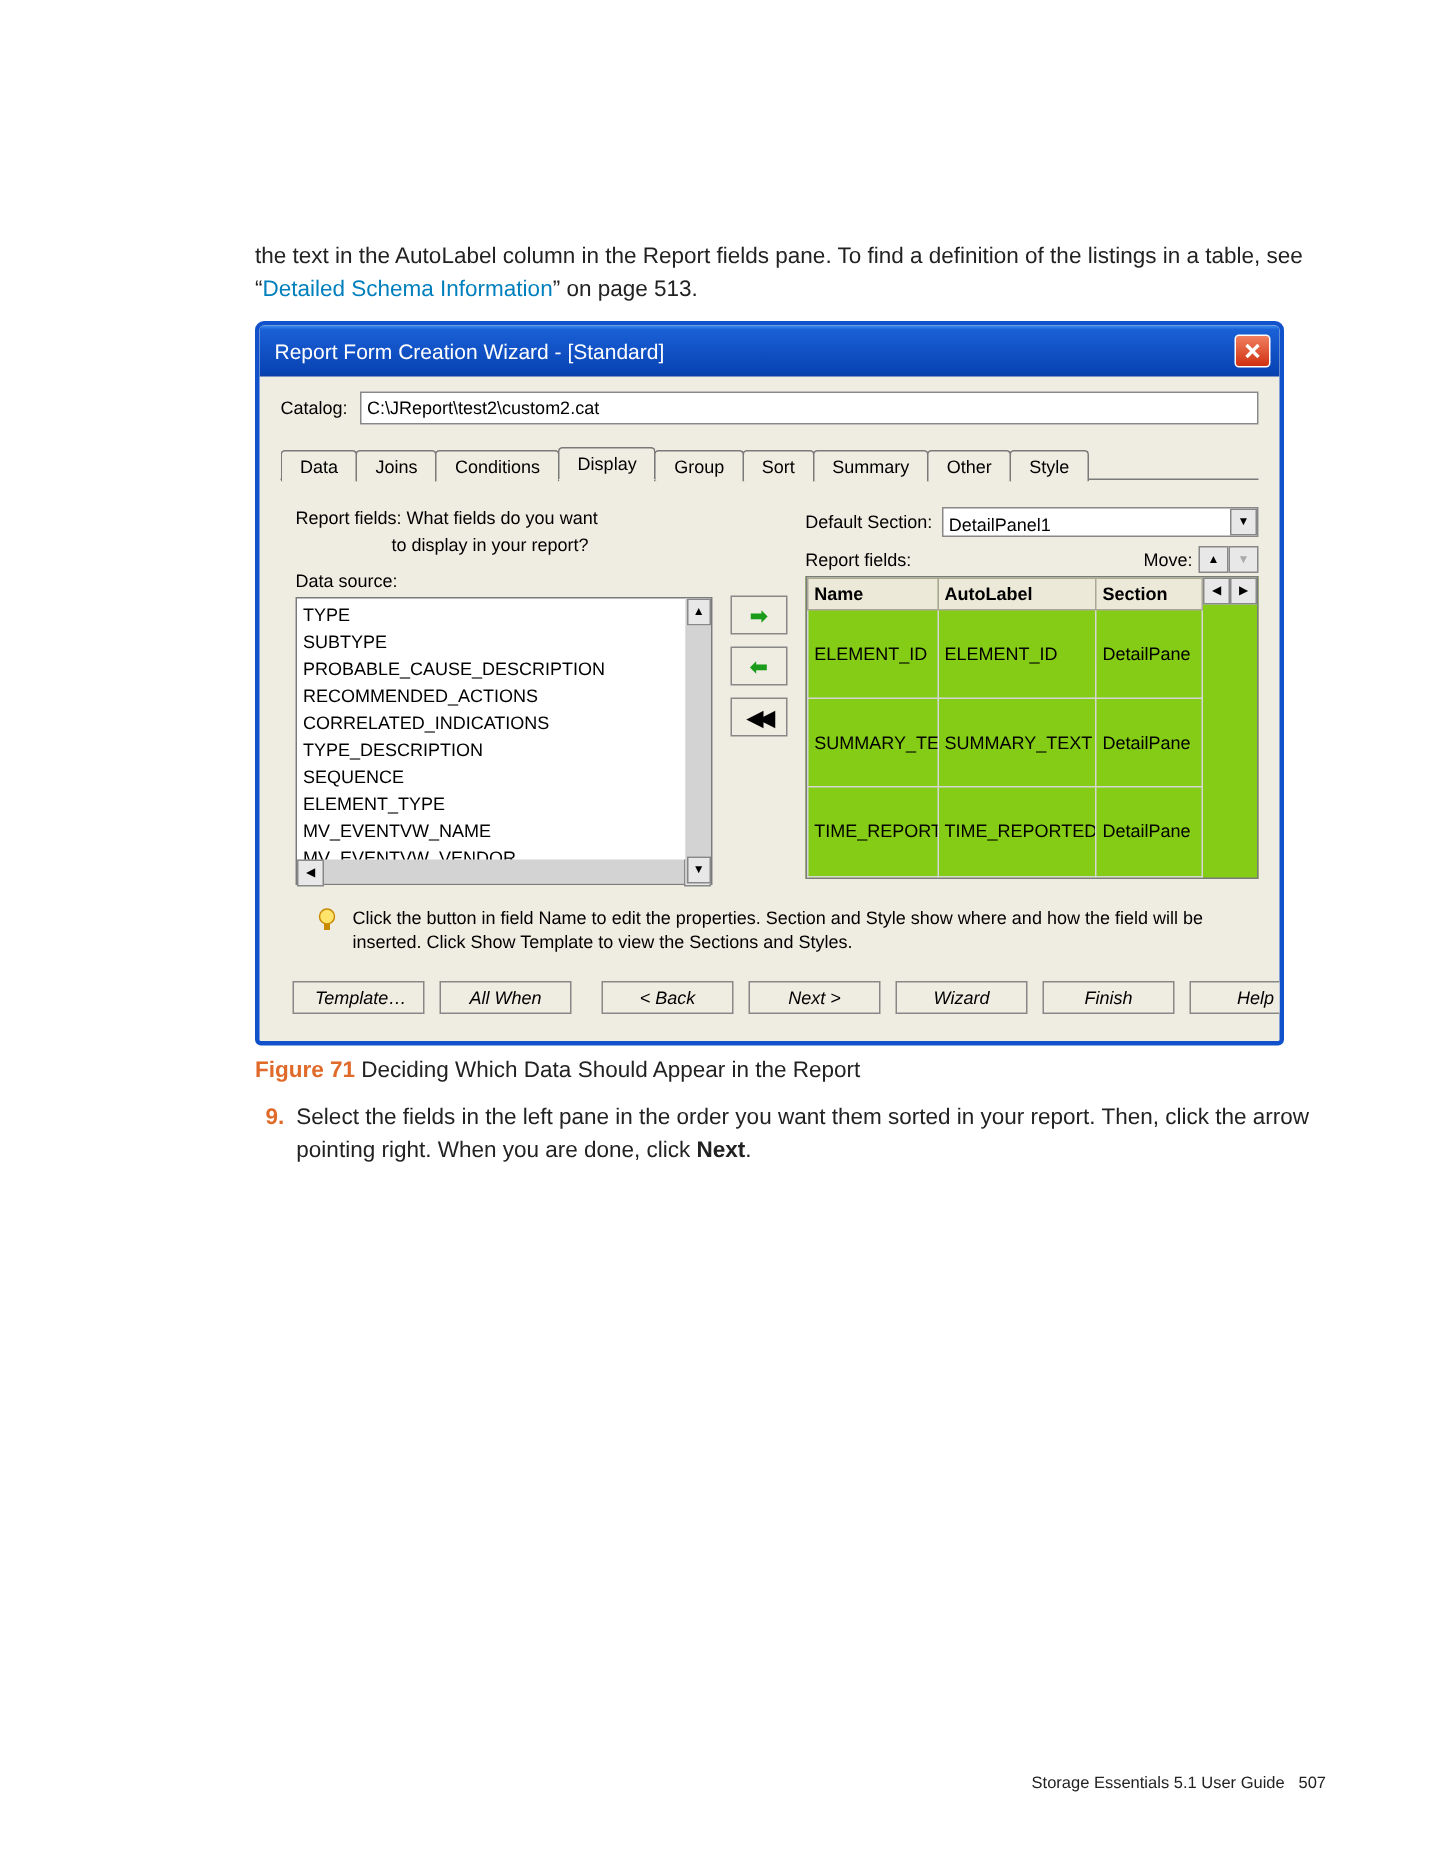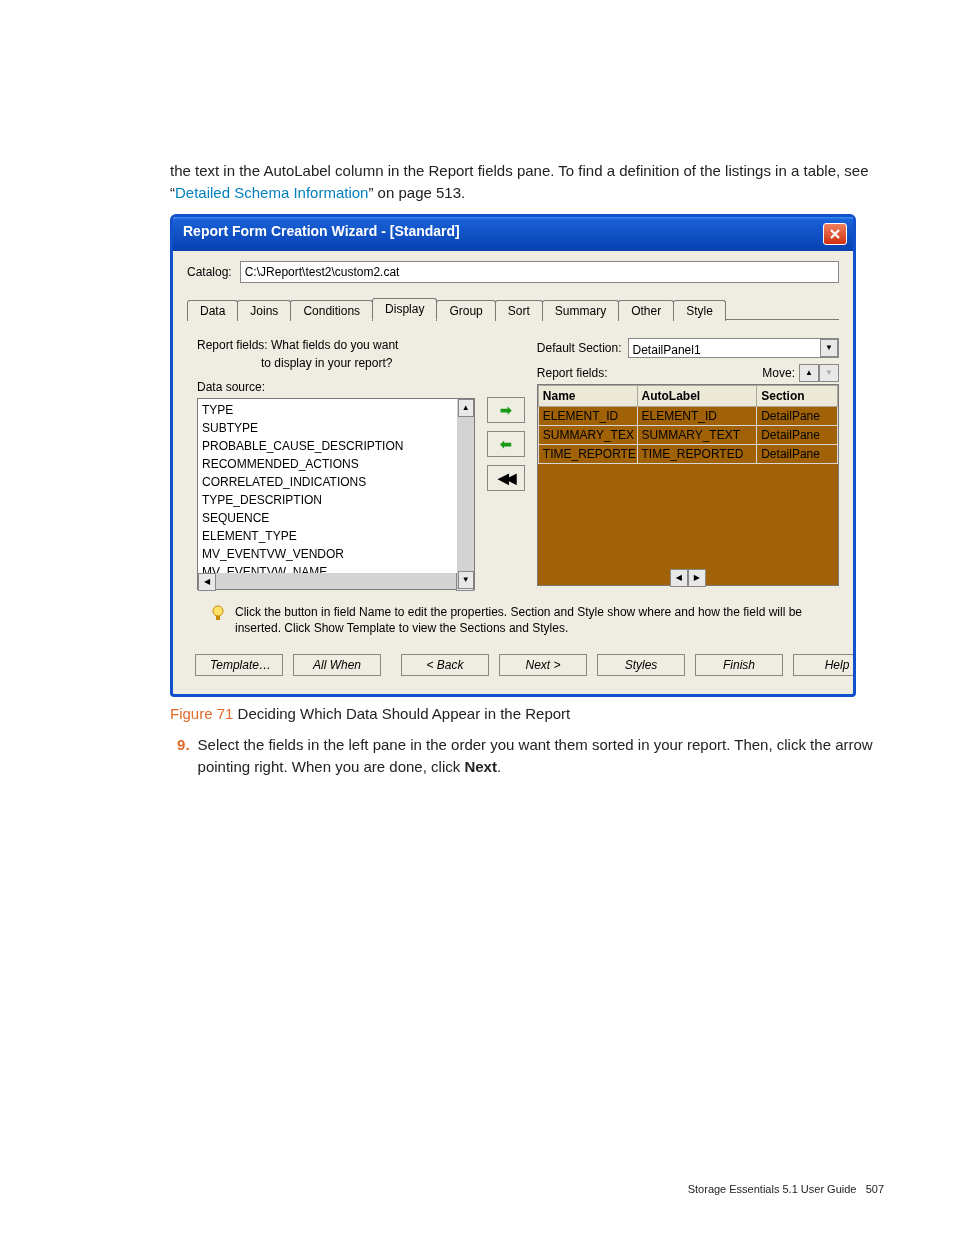--- a/index.html
+++ b/index.html
@@ -36,23 +36,24 @@
     background: var(--xp-cream);
     width: 680px;
     overflow: hidden;
     font-family: Tahoma, Arial, sans-serif;
     font-size: 12px;
     color: #000;
   }
   .titlebar {
     background: linear-gradient(to bottom, #3a8df0 0%, #1a60d6 8%, #0843b4 92%, #0a3ea8 100%);
     color: #fff;
-    font-weight: bold;
+    font-weight: normal;
     padding: 6px 6px 6px 10px;
     display: flex;
+    align-items: center;
     font-size: 14px;
     font-family: "Trebuchet MS", Tahoma, sans-serif;
   }
   .titlebar-title { flex: 1; }
   .close-btn {
     width: 22px; height: 20px;
     background: linear-gradient(#f08060, #d03010);
     border: 1px solid #fff;
     border-radius: 3px;
     display:flex; align-items:center; justify-content:center;
@@ -147,21 +148,21 @@
 
   .rf-row { display:flex; align-items:center; margin-bottom:2px; }
   .move-btns { display:flex; gap:0; }
   .move-btn {
     width:18px; height:16px; border:1px solid #888; background:#e8e8e8;
     display:flex; align-items:center; justify-content:center; font-size:8px;
   }
   .move-btn.disabled { color:#aaa; }
 
   
-  .tbl-wrap { border:1px solid #7a7a7a; background:#a16207; height:200px; display:flex; flex-direction:column; margin-top:2px;align-items:center;}
+  .tbl-wrap { border:1px solid #7a7a7a; background:#84cc16; height:200px; display:flex; flex-direction:row; margin-top:2px;}
   .tbl { border-collapse:collapse; width:100%; table-layout:fixed; }
   .tbl th {
     background:#ece9d8; border:1px solid #aca899; font-weight:bold; text-align:left;
     padding:2px 4px; font-size:12px; height:16px;
   }
   .tbl td {
     border:1px solid #d6d6d6; padding:1px 4px; font-size:12px; height:16px;
     white-space:nowrap; overflow:hidden;
   }
   .tbl td.sel { background: var(--sel-blue); color:#fff; }
@@ -183,21 +184,21 @@
   .hint-text { line-height:1.35; }
 
   .button-row { display:flex; gap:10px; margin-top:18px; padding: 0 6px 4px 8px;}
   .btn {
     padding:3px 14px; border:1px solid #888; background:#efece1;
     min-width:58px; text-align:center;font-style:italic;
   }
   .flex-spacer { flex:1; }
 
   .figcap { margin-top:8px; }
-  .figcap .orange { color: var(--hp-orange); font-weight:normal; }
+  .figcap .orange { color: var(--hp-orange); font-weight:bold; }
 
   .step-row { display:flex; margin-top:12px; line-height:1.45; }
   .step-num { color: var(--hp-orange); font-weight:bold; width:28px; text-align:right; margin-right:8px; }
   .step-text b { font-weight:bold; }
 
   .footer {
     position:absolute; bottom:40px; right:70px;
     font-size:11px;
   }
 </style>
@@ -250,22 +251,22 @@
           <div class="listbox">
             <div class="listbox-inner" id="source-list">
                 <div class="item">TYPE</div>
                 <div class="item">SUBTYPE</div>
                 <div class="item">PROBABLE_CAUSE_DESCRIPTION</div>
                 <div class="item">RECOMMENDED_ACTIONS</div>
                 <div class="item">CORRELATED_INDICATIONS</div>
                 <div class="item">TYPE_DESCRIPTION</div>
                 <div class="item">SEQUENCE</div>
                 <div class="item">ELEMENT_TYPE</div>
+                <div class="item">MV_EVENTVW_NAME</div>
                 <div class="item">MV_EVENTVW_VENDOR</div>
-                <div class="item">MV_EVENTVW_NAME</div>
               </div>
             <div class="v-scroll">
               <div class="scroll-btn">▲</div>
               <div class="scroll-thumb"></div>
               <div class="scroll-btn">▼</div>
             </div>
             <div class="h-scroll-row">
               <div class="scroll-btn" style="width:16px">◀</div>
               <div class="h-track"></div>
               <div class="scroll-btn" style="width:16px">▶</div>
@@ -354,21 +355,21 @@
         </div>
         <div class="hint-text">Click the button in field Name to edit the properties. Section and Style show where and how the field will be inserted.  Click Show Template to view the Sections and Styles.</div>
       </div>
 
       <div class="button-row">
         <div class="btn">Template…</div>
         <div class="btn">All When</div>
         <span class="flex-spacer"></span>
         <div class="btn">&lt; Back</div>
         <div class="btn">Next &gt;</div>
-        <div class="btn">Styles</div>
+        <div class="btn">Wizard</div>
         <div class="btn">Finish</div>
         <div class="btn">Help</div>
       </div>
     </div>
   </div>
 
   <div class="figcap">
     <span class="orange">Figure 71</span>
     <span> </span>
     <span>Deciding Which Data Should Appear in the Report</span>

